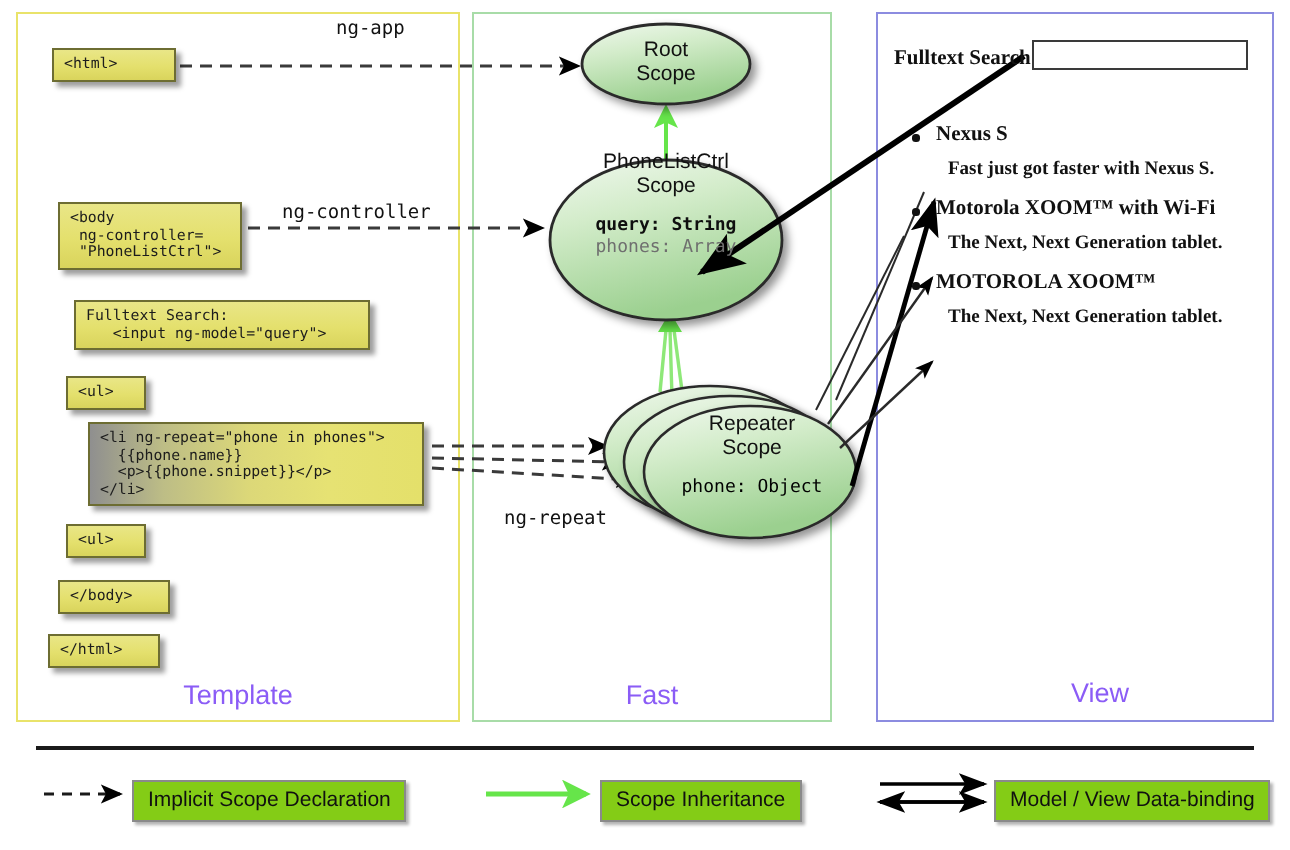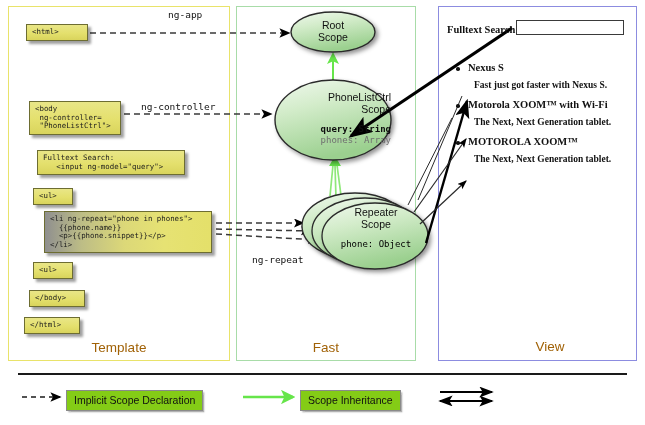--- a/index.html
+++ b/index.html
@@ -9,21 +9,21 @@
 
   svg#canvas{position:absolute;left:0;top:0;width:645px;height:425px;}
 
   
   .panel{position:absolute;background:#fff;box-sizing:border-box;}
   .panel.template{left:8px;  top:6px;  width:222px; height:355px; border:1.5px solid #e9e36a;}
   .panel.model   {left:236px;top:6px;  width:180px; height:355px; border:1.5px solid #a8dca8;}
   .panel.view    {left:438px;top:6px;  width:199px; height:355px; border:1.5px solid #8c8ce0;}
 
   .collabel{position:absolute;height:26px;line-height:26px;text-align:center;
-            font-size:13.5px;color:#a16207;}
+            font-size:13.5px;color:#8b5cf6;}
   .collabel.template{left:8px;  top:335px;width:222px;}
   .collabel.model   {left:236px;top:335px;width:180px;}
   .collabel.view    {left:438px;top:334px;width:176px;margin-left:24px;}
 
   
   .codebox{position:absolute;box-sizing:border-box;
            font-family:"DejaVu Sans Mono","Liberation Mono",monospace;
            font-size:7.4px;line-height:8.6px;color:#1c1c1c;
            border:1px solid #6d6d32;padding:3px 5px;white-space:pre;
            box-shadow:2.5px 2.5px 2.5px rgba(0,0,0,.38);
@@ -48,21 +48,21 @@
 
   
   .scopetext{position:absolute;text-align:center;pointer-events:none;}
   .scopetext .t1{font-size:10.5px;line-height:12px;color:#111;}
   .scopetext .code{font-family:"DejaVu Sans Mono","Liberation Mono",monospace;
                    font-size:9px;line-height:11px;}
   .scopetext .strong{font-weight:bold;color:#0f0f0f;}
   .scopetext .dim{color:#6f6f6f;}
 
   #tx-root    {left:296px;top:19px; width:74px;}
-  #tx-ctrl    {left:275px;top:91px; width:116px;text-align:right;}
+  #tx-ctrl    {left:275px;top:75px; width:116px;}
   #tx-repeater{left:327px;top:206px;width:98px;}
 
   
   .viewwrap{position:absolute;left:438px;top:6px;width:199px;height:355px;
             font-family:"Liberation Serif","DejaVu Serif",serif;}
   .vlabel{position:absolute;left:9px;top:18px;font-size:10.5px;font-weight:bold;color:#111;}
   .vinput{position:absolute;left:78px;top:14px;width:108px;height:15px;
           box-sizing:border-box;border:1px solid #3a3a3a;background:#fff;}
   .vlist{position:absolute;left:14px;top:56px;width:180px;}
   .vitem{position:relative;margin-bottom:9px;}
@@ -242,15 +242,16 @@
     </div>
   </div>
 
   <div class="collabel template">Template</div>
   <div class="collabel model">Fast</div>
   <div class="collabel view">View</div>
 
   <div class="legend">
     <div class="lgbox" id="lg1">Implicit Scope Declaration</div>
     <div class="lgbox" id="lg2">Scope Inheritance</div>
+    <div class="lgbox" id="lg3">Model / View Data-binding</div>
   </div>
 
 </div>
 
 </body></html>

